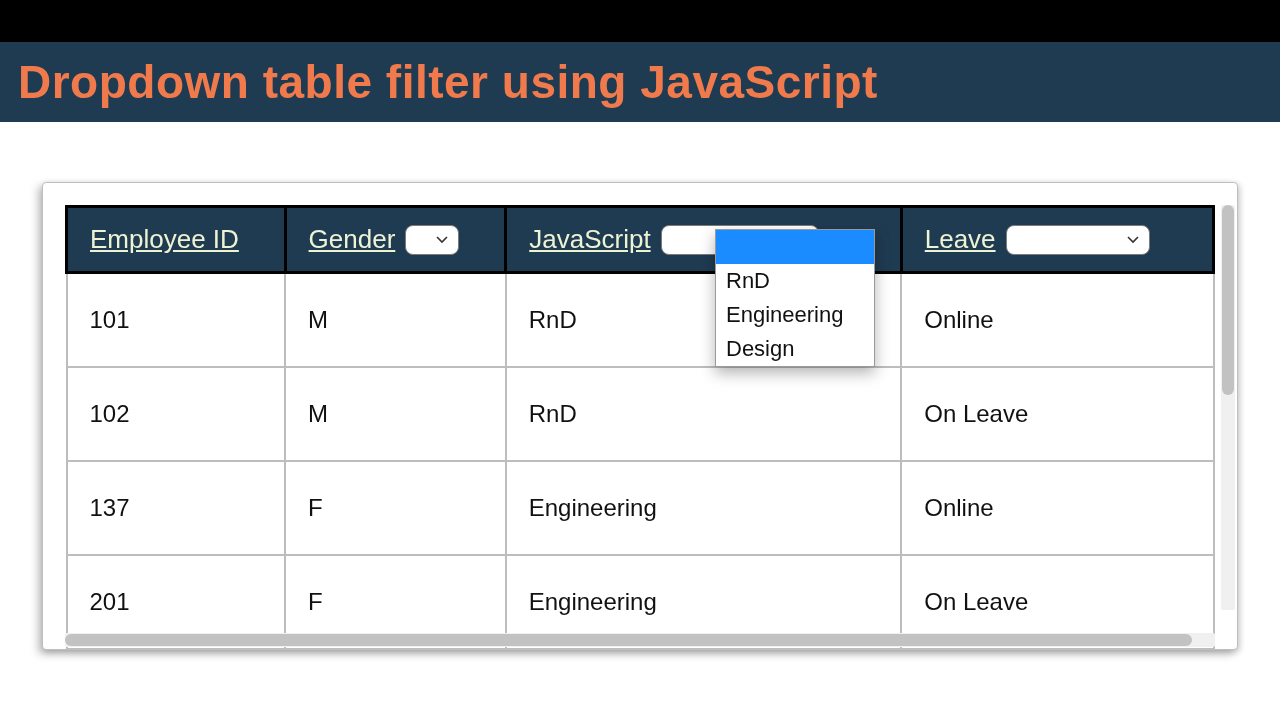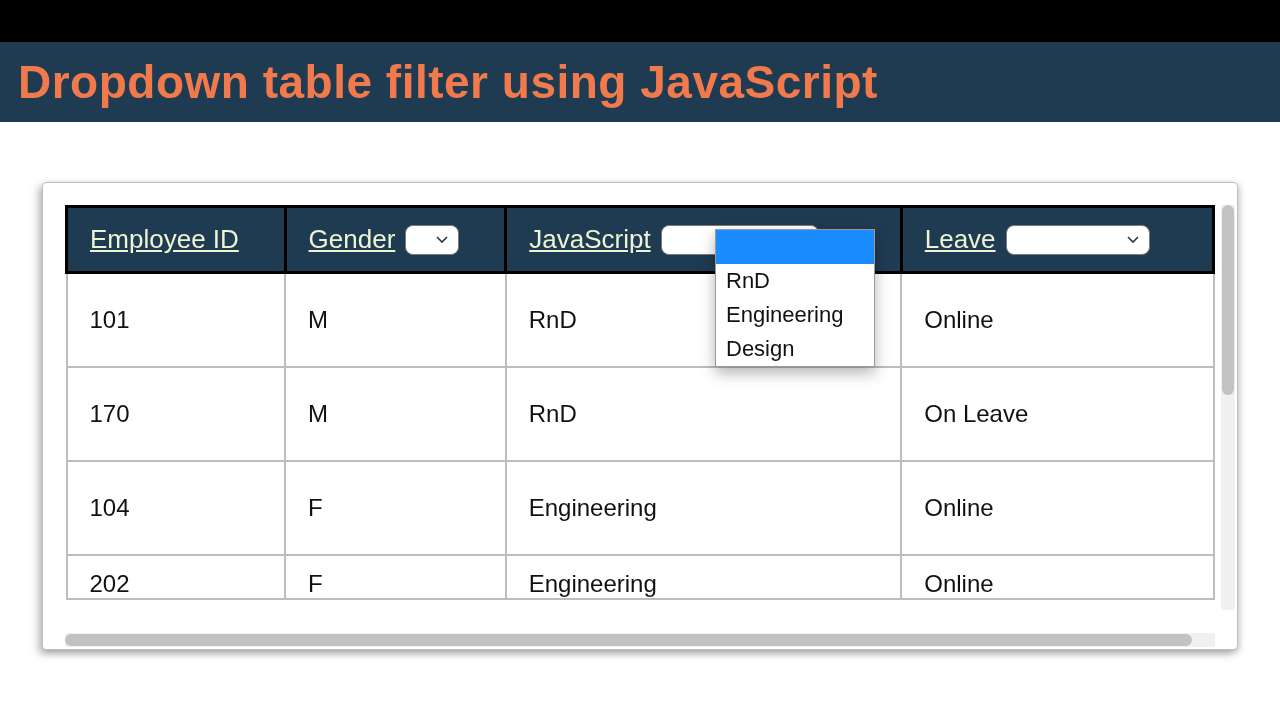--- a/index.html
+++ b/index.html
@@ -93,30 +93,36 @@
         </tr>
       </thead>
       <tbody>
         <tr>
           <td>101</td>
           <td>M</td>
           <td>RnD</td>
           <td>Online</td>
         </tr>
         <tr>
-          <td>170</td>
+          <td>102</td>
           <td>M</td>
           <td>RnD</td>
           <td>On Leave</td>
         </tr>
         <tr>
-          <td>104</td>
+          <td>137</td>
           <td>F</td>
           <td>Engineering</td>
           <td>Online</td>
+        </tr>
+        <tr>
+          <td>201</td>
+          <td>F</td>
+          <td>Engineering</td>
+          <td>On Leave</td>
         </tr>
         <tr>
           <td>202</td>
           <td>F</td>
           <td>Engineering</td>
           <td>Online</td>
         </tr>
       </tbody>
     </table>
 

